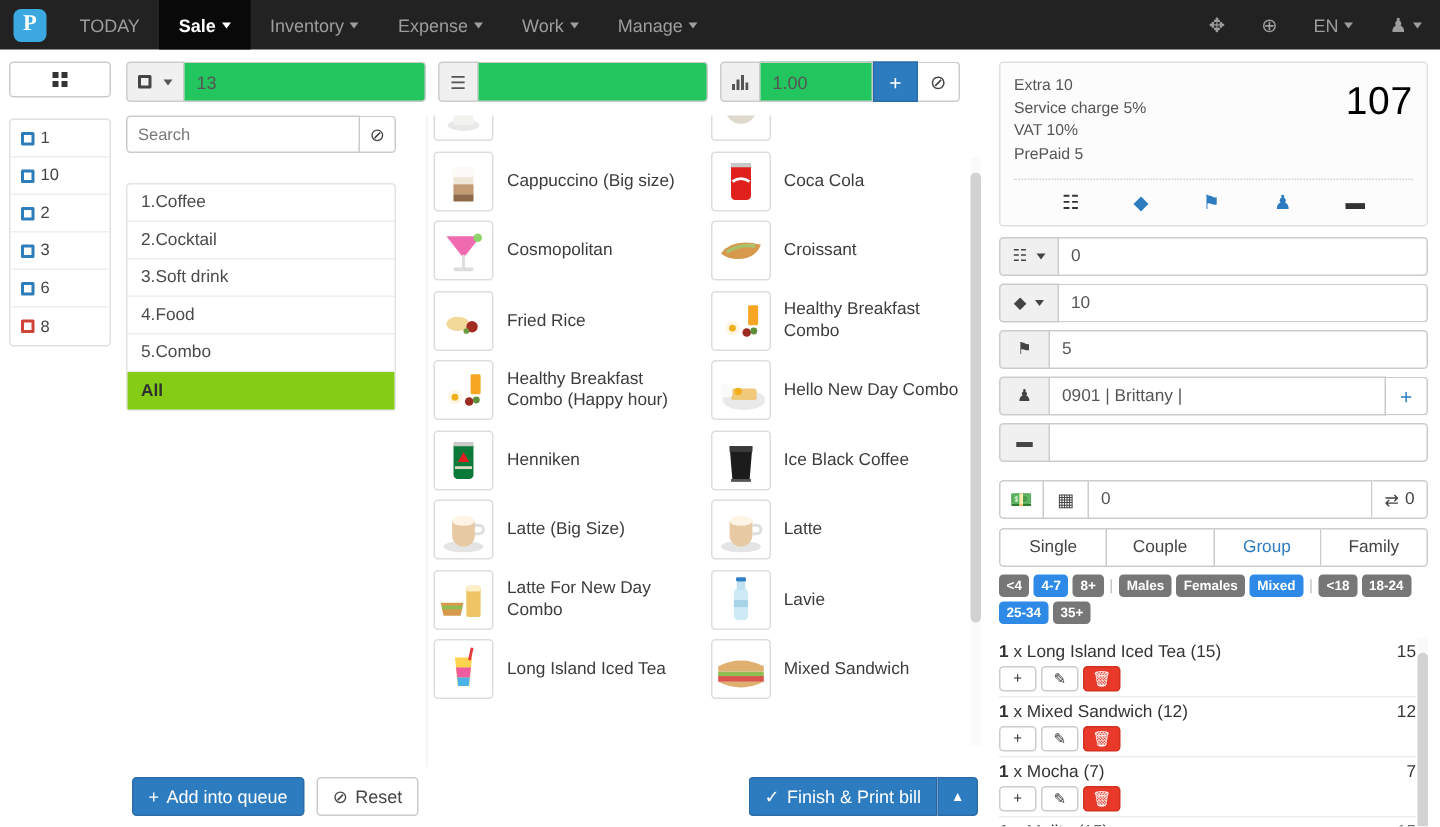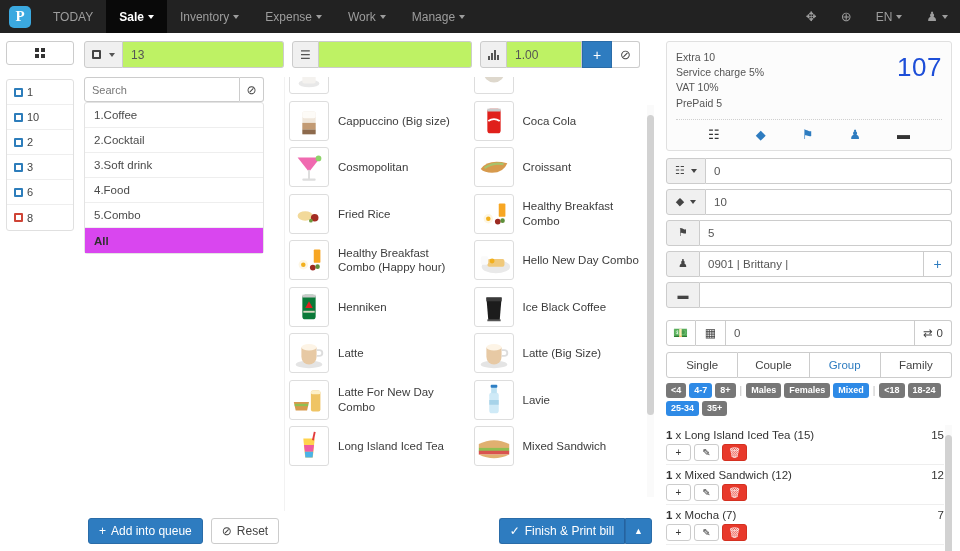--- a/index.html
+++ b/index.html
@@ -43,42 +43,42 @@
   .tsq { width:9px; height:9px; border:2px solid #2d7dbb; border-radius:1px; flex:0 0 9px; }
   .tsq.red { border-color:#cf4436; }
 
   
   .center { flex:1; display:flex; flex-direction:column; padding:8px 4px 0 4px; min-width:0; }
   .toolbar { display:flex; gap:8px; align-items:flex-start; }
   .tb-group { display:flex; height:27px; }
   .tb-addon { display:flex; align-items:center; gap:4px; padding:0 7px; background:#f0f0f0;
               border:1px solid #ccc; border-radius:3px 0 0 3px; color:#555; font-size:11px; }
   .tb-input { border:1px solid #ccc; border-left:none; border-radius:0 3px 3px 0;
-              padding:0 8px; font-size:12px; color:#555; background:#bef264;
+              padding:0 8px; font-size:12px; color:#555; background:#22c55e;
               display:flex; align-items:center; font-family:"Liberation Sans", sans-serif; }
   .tb-blue { width:30px; background:#2e7cc0; color:#fff; border:1px solid #2a6ca8;
              display:flex; align-items:center; justify-content:center; font-size:14px; cursor:pointer; }
   .tb-ban { width:28px; background:#fff; border:1px solid #ccc; border-left:none; border-radius:0 3px 3px 0;
             display:flex; align-items:center; justify-content:center; color:#444; font-size:13px; cursor:pointer; }
 
   .panes { display:flex; margin-top:9px; flex:1; min-height:0; gap:20px; }
 
   
   .cat-pane { width:180px; flex:0 0 180px; display:flex; flex-direction:column; }
   .search-row { display:flex; height:25px; }
   .search-inp { flex:1; border:1px solid #ccc; border-radius:3px 0 0 3px; padding:0 7px;
                 font-size:11px; color:#777; display:flex; align-items:center; background:#fff; }
   .search-clear { width:24px; border:1px solid #ccc; border-left:none; border-radius:0 3px 3px 0;
                   background:#fff; display:flex; align-items:center; justify-content:center;
                   font-size:12px; color:#444; cursor:pointer; }
-  .cat-list { margin-top:0; border:1px solid #e3e3e3; border-radius:3px; background:#fff; }
+  .cat-list { margin-top:20px; border:1px solid #e3e3e3; border-radius:3px; background:#fff; }
   .cat-item { height:25px; display:flex; align-items:center; padding:0 9px;
               border-bottom:1px solid #eee; font-size:11.5px; color:#4a4a4a; cursor:pointer; }
   .cat-item:last-child { border-bottom:none; }
-  .cat-item.active { background:#d946ef; color:#2f2f2f; font-weight:bold; }
+  .cat-item.active { background:#84cc16; color:#2f2f2f; font-weight:bold; }
 
   
   .prod-pane { flex:1; position:relative; overflow:hidden; min-width:0;
                border-left:1px solid #f2f2f2; }
   .prod-scroll { position:absolute; inset:0 10px 0 0; overflow:hidden; }
   .prod-grid { display:grid; grid-template-columns:1fr 1fr; column-gap:8px;
                margin-top:-26px; }
   .prod { height:46.5px; display:flex; align-items:center; gap:9px; padding:2px 4px; cursor:pointer; }
   .thumb { width:40px; height:40px; flex:0 0 40px; border:1px solid #ddd; border-radius:3px;
            background:#fff; overflow:hidden; position:relative; }
@@ -98,21 +98,21 @@
   .btn-split { display:flex; }
   .btn-split .cap { border-radius:3px 0 0 3px; border-right:1px solid #2462a0; }
   .btn-split .drop { border-radius:0 3px 3px 0; padding:0 8px; }
 
   
   .right { width:300px; flex:0 0 300px; padding:8px 8px 0 6px; display:flex; flex-direction:column;
            min-height:0; }
   .bill-box { border:1px solid #e0e0e0; background:#fcfcfc; border-radius:3px; padding:8px 9px 0 9px; }
   .bill-head { display:flex; justify-content:space-between; align-items:flex-start; }
   .bill-meta { font-size:10.5px; color:#555; line-height:1.45; }
-  .bill-total { font-size:26px; color:#1d4ed8; font-weight:normal; letter-spacing:.5px; line-height:1; padding-top:4px; }
+  .bill-total { font-size:26px; color:#000000; font-weight:normal; letter-spacing:.5px; line-height:1; padding-top:4px; }
   .dotted { border-top:1px dotted #cfcfcf; margin:8px 0 0 0; }
   .icon-row { display:flex; justify-content:space-around; align-items:center; padding:8px 14px 9px 14px; }
   .ico { font-size:13px; color:#333; cursor:pointer; line-height:1; }
   .ico.blue { color:#2e7cc0; }
 
   .form-row { display:flex; height:26px; margin-bottom:5px; }
   .fa { width:34px; flex:0 0 34px; background:#f0f0f0; border:1px solid #ccc; border-radius:3px 0 0 3px;
         display:flex; align-items:center; justify-content:center; gap:2px; color:#444; font-size:11px; }
   .fa.wide { width:40px; flex:0 0 40px; }
   .fi { flex:1; border:1px solid #ccc; border-left:none; border-radius:0 3px 3px 0; background:#fff;
@@ -444,32 +444,32 @@
               </div>
               <div class="prod">
                 <div class="thumb">
                   <svg viewBox="0 0 40 40">
                     <ellipse cx="20" cy="32" rx="14" ry="4" fill="#e4e4e4"></ellipse>
                     <path d="M12 14h16v10a8 8 0 0 1-16 0z" fill="#e7c9a4"></path>
                     <ellipse cx="20" cy="14" rx="8" ry="3.4" fill="#fdf4e6"></ellipse>
                     <path d="M28 17h3a3 3 0 0 1 0 6h-3" stroke="#ddd" stroke-width="2" fill="none"></path>
                   </svg>
                 </div>
-                <div class="pname">Latte</div>
+                <div class="pname">Latte (Big Size)</div>
               </div>
               <div class="prod">
                 <div class="thumb">
                   <svg viewBox="0 0 40 40">
                     <ellipse cx="20" cy="32" rx="14" ry="4" fill="#e4e4e4"></ellipse>
                     <path d="M12 14h16v10a8 8 0 0 1-16 0z" fill="#e7c9a4"></path>
                     <ellipse cx="20" cy="14" rx="8" ry="3.4" fill="#fdf4e6"></ellipse>
                     <path d="M28 17h3a3 3 0 0 1 0 6h-3" stroke="#ddd" stroke-width="2" fill="none"></path>
                   </svg>
                 </div>
-                <div class="pname">Latte (Big Size)</div>
+                <div class="pname">Latte</div>
               </div>
               <div class="prod">
                 <div class="thumb">
                   <svg viewBox="0 0 40 40">
                     <rect x="22" y="10" width="10" height="22" rx="2" fill="#efc464"></rect>
                     <rect x="22" y="10" width="10" height="4" rx="2" fill="#fdf0c8"></rect>
                     <path d="M4 22h16l-2 9H6z" fill="#d79a4d"></path>
                     <rect x="5" y="24" width="14" height="2.5" fill="#8fbf52"></rect>
                   </svg>
                 </div>

